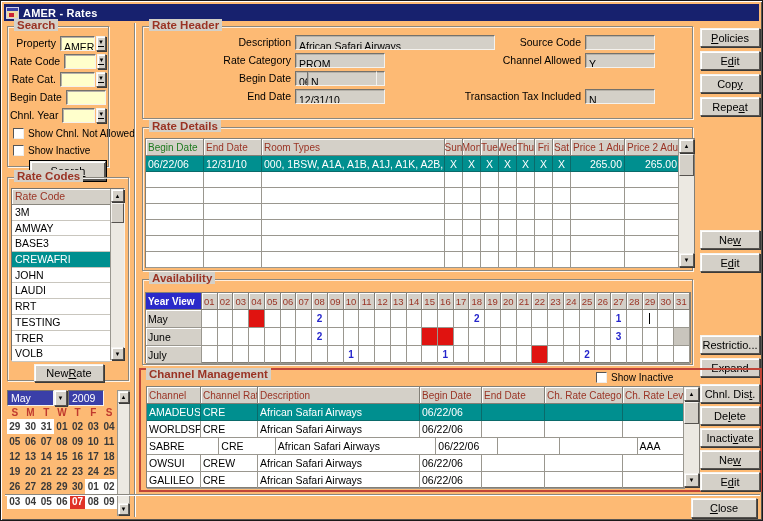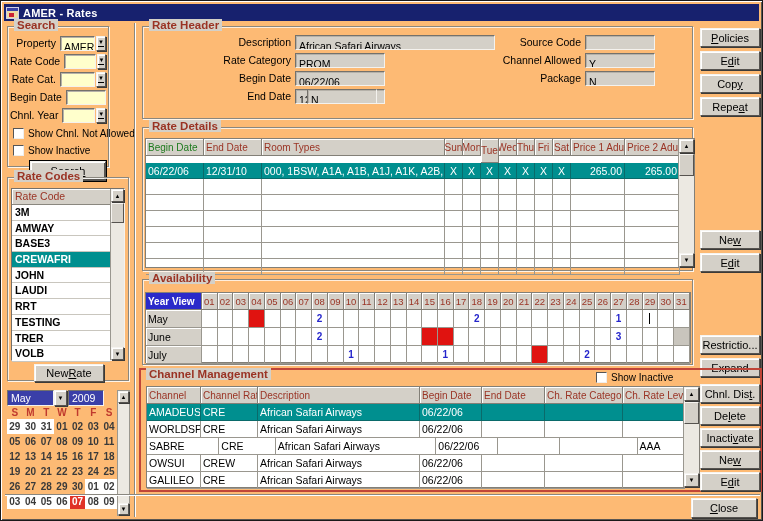--- a/index.html
+++ b/index.html
@@ -154,21 +154,21 @@
           <span class="cblabel">Show Inactive</span>
         </div>
       </div>
     <button class="btn default-btn" style="position:absolute;left:22px;top:134px;width:76px;height:20px;">Searc<u>h</u></button>
   </div>
 
   <div class="group" style="left:6px;top:176px;width:122px;height:204px;">
     <span class="gtitle">Rate Codes</span>
     <div class="sunken" style="position:absolute;left:3px;top:10px;width:114px;height:173px;background:#fff;">
       <div class="list-header">Rate Code</div>
-      <div id="rc-items" style="position:absolute;left:0;top:16px;right:14px;bottom:0;font-weight:bold;">
+      <div id="rc-items" style="position:absolute;left:0;top:16px;right:14px;bottom:0;">
           <div class="rc-item">3M</div>
           <div class="rc-item">AMWAY</div>
           <div class="rc-item">BASE3</div>
           <div class="rc-item sel">CREWAFRI</div>
           <div class="rc-item">JOHN</div>
           <div class="rc-item">LAUDI</div>
           <div class="rc-item">RRT</div>
           <div class="rc-item">TESTING</div>
           <div class="rc-item">TRER</div>
           <div class="rc-item">VOLB</div>
@@ -284,45 +284,45 @@
     <div id="rh-right" style="position:absolute;left:164px;top:6px;width:348px;">
         <div class="srow">
           <span class="slabel" style="flex: 1 1 auto;">Source Code</span>
           <div class="field" style="width: 70px;"></div>
         </div>
         <div class="srow">
           <span class="slabel" style="flex: 1 1 auto;">Channel Allowed</span>
           <div class="field" style="width: 70px;">Y</div>
         </div>
         <div class="srow">
-          <span class="slabel" style="flex: 1 1 auto;">Package</span>
           <div class="field" style="width: 70px;">N</div>
         </div>
         <div class="srow">
+          <span class="slabel" style="flex: 1 1 auto;">Transaction Tax Included</span>
           <div class="field" style="width: 70px;">N</div>
         </div>
       </div>
   </div>
   <div class="bstack" style="position:absolute;left:699px;top:27px;">
     <button class="btn"><u>P</u>olicies</button>
     <button class="btn">E<u>d</u>it</button>
     <button class="btn">Cop<u>y</u></button>
     <button class="btn">Repe<u>a</u>t</button>
   </div>
 
   <div class="group" style="left:141px;top:126px;width:551px;height:144px;">
     <span class="gtitle">Rate Details</span>
     <div class="gridbox" id="rd-grid" style="left:2px;top:10px;width:550px;height:130px;">
         <div class="grow">
           <div class="gcell ghead green" style="width: 58px; height: 17px;">Begin Date</div>
           <div class="gcell ghead" style="width: 58px; height: 17px;">End Date</div>
           <div class="gcell ghead" style="width: 183px; height: 17px;">Room Types</div>
           <div class="gcell ghead cx" style="width: 18px; height: 17px;">Sun</div>
           <div class="gcell ghead cx" style="width: 18px; height: 17px;">Mon</div>
-          <div class="gcell ghead cx" style="width: 18px; height: 24px;">Tue</div>
+          <div class="gcell ghead cx" style="width: 18px; height: 17px;">Tue</div>
           <div class="gcell ghead cx" style="width: 18px; height: 17px;">Wed</div>
           <div class="gcell ghead cx" style="width: 18px; height: 17px;">Thu</div>
           <div class="gcell ghead cx" style="width: 18px; height: 17px;">Fri</div>
           <div class="gcell ghead cx" style="width: 18px; height: 17px;">Sat</div>
           <div class="gcell ghead" style="width: 54px; height: 17px;">Price 1 Adul</div>
           <div class="gcell ghead" style="width: 55px; height: 17px;">Price 2 Adul</div>
         </div>
         <div class="grow">
           <div class="gcell sel" style="width: 58px; height: 16px; border-color: rgb(10, 106, 106);">06/22/06</div>
           <div class="gcell sel" style="width: 58px; height: 16px; border-color: rgb(10, 106, 106);">12/31/10</div>

